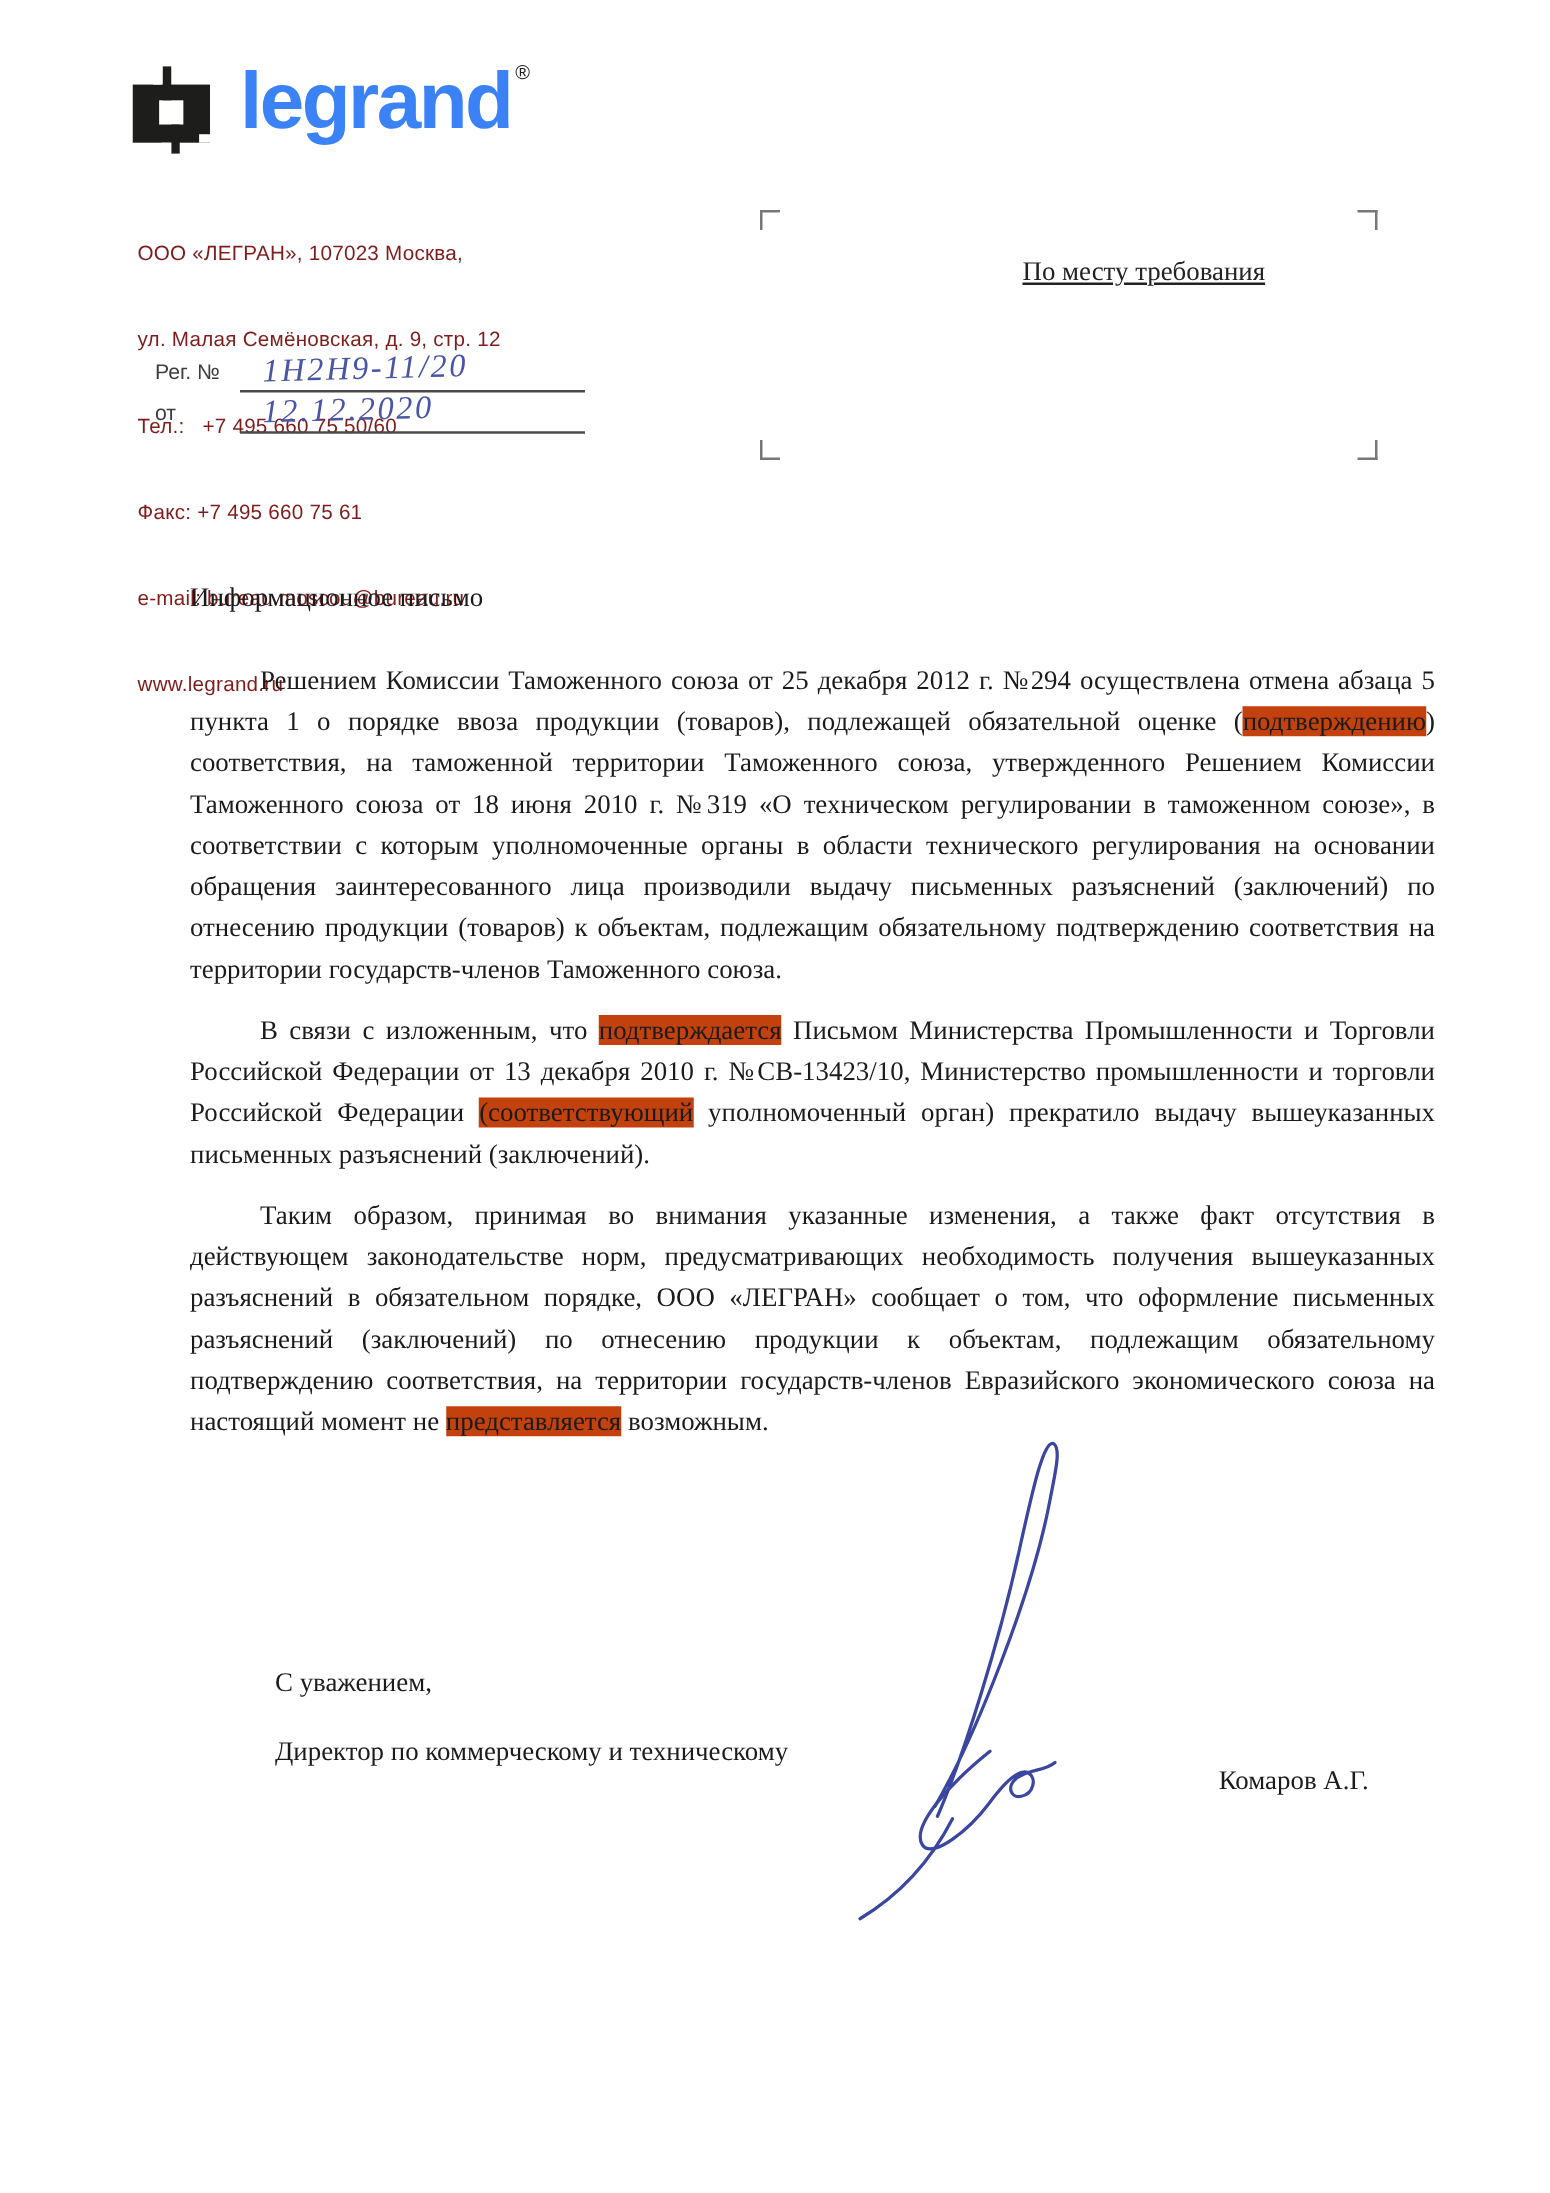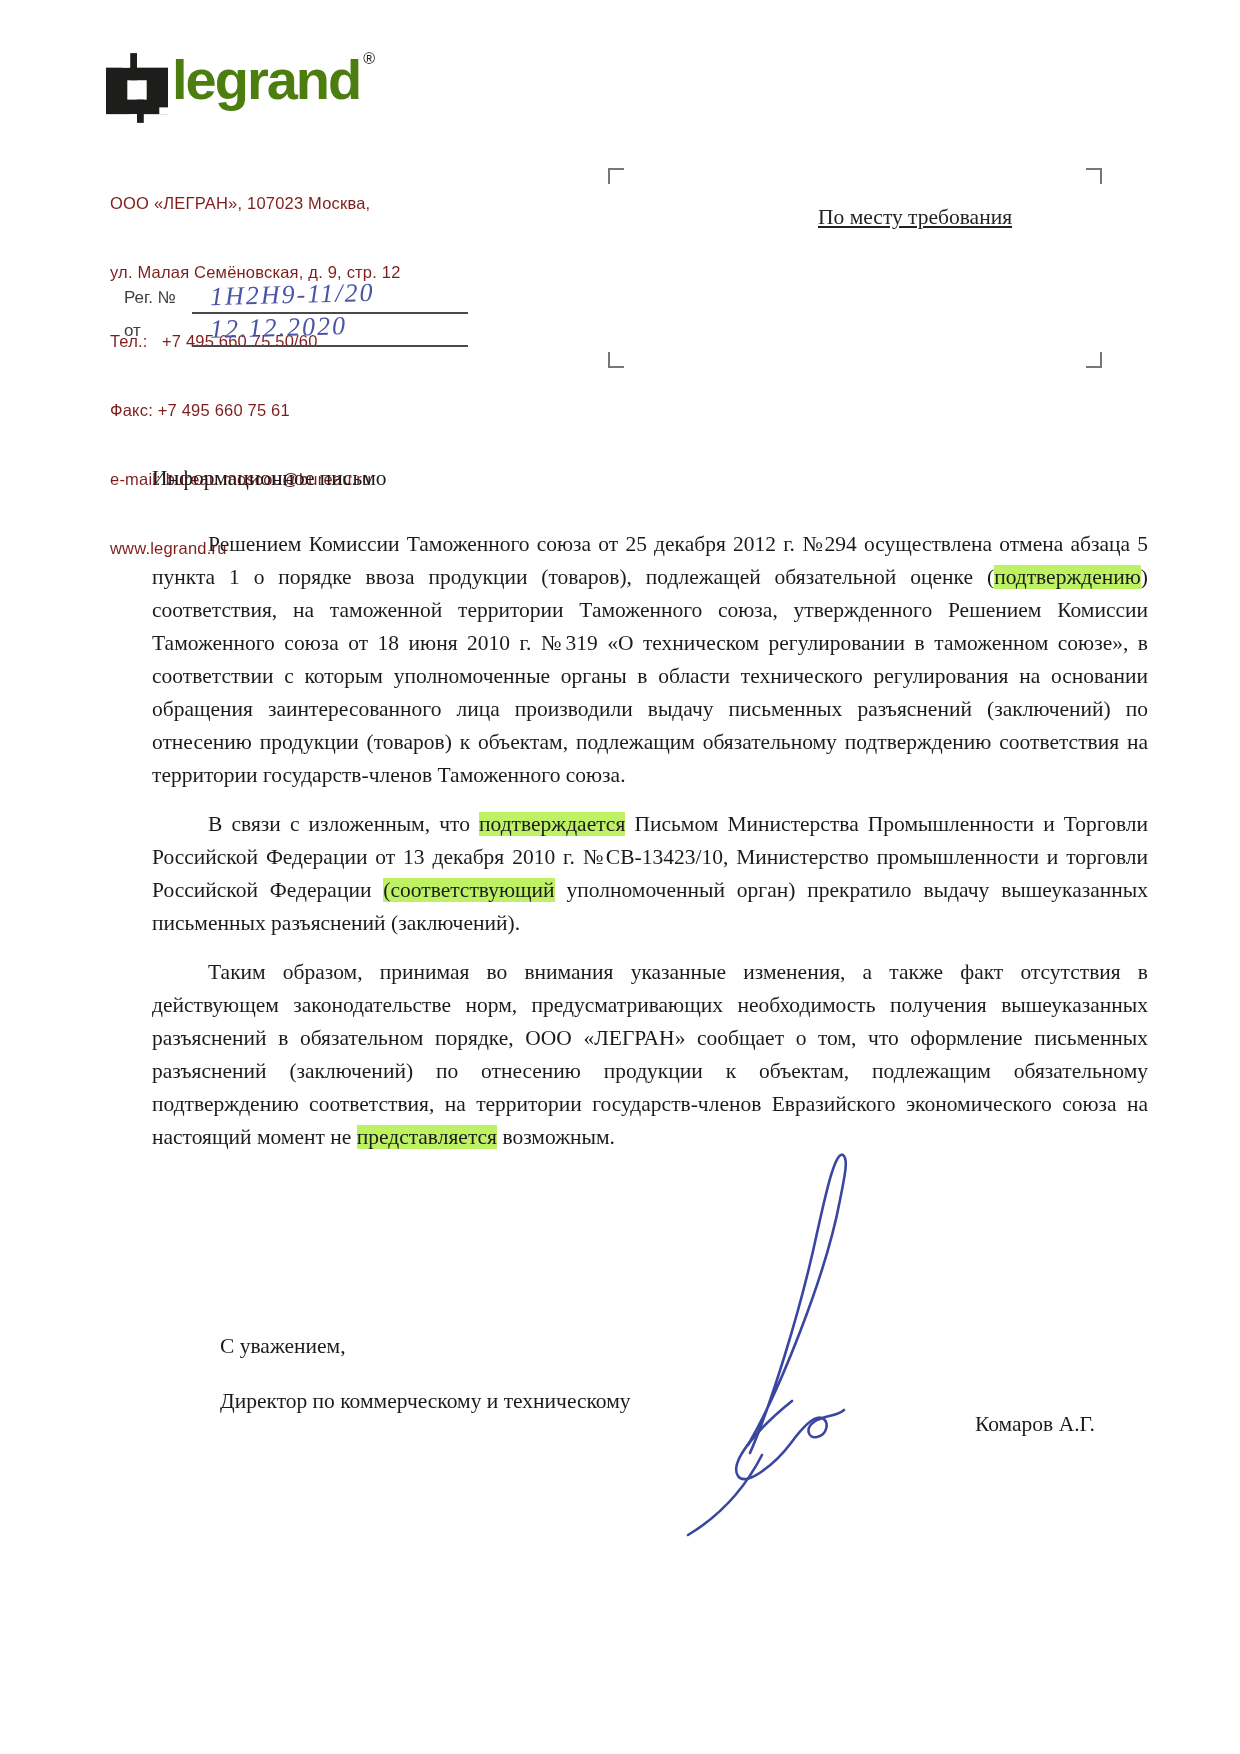--- a/index.html
+++ b/index.html
@@ -11,25 +11,25 @@
     overflow:hidden;
     font-family:"Liberation Serif","DejaVu Serif",serif;
     color:#1b1b1b;
   }
   
   .logo-row{position:absolute;left:106px;top:48px;display:flex;align-items:flex-start;}
   .logo-mark{display:block;margin-top:4px;}
   .wordmark{
     font-family:"Liberation Sans","DejaVu Sans",sans-serif;
     font-weight:bold;
-    font-size:56px;
+    font-size:64px;
     line-height:64px;
     letter-spacing:-2px;
-    color:#4d7c0f;
-    margin-left:4px;
+    color:#3b82f6;
+    margin-left:24px;
   }
   .reg-sym{
     font-family:"Liberation Sans",sans-serif;
     font-size:16px;color:#1d1d1b;margin-left:3px;margin-top:2px;
   }
   
   .contact{
     position:absolute;left:110px;top:146px;
     font-family:"Liberation Sans","DejaVu Sans",sans-serif;
     font-size:16.5px;line-height:23px;color:#7f1d1d;
@@ -57,21 +57,21 @@
   
   .title{
     position:absolute;left:152px;top:466px;width:996px;
     text-align:left;font-size:21.5px;color:#1b1b1b;
   }
   .bodytext{
     position:absolute;left:152px;top:528px;width:996px;
     font-size:21.5px;line-height:33px;text-align:justify;
   }
   .bodytext p{margin:0 0 16px 0;text-indent:56px;}
-  .shaded{background:#bef264;}
+  .shaded{background:#c2410c;}
   
   .closing{position:absolute;left:220px;top:1334px;font-size:21.5px;}
   .signer-title{position:absolute;left:220px;top:1388px;font-size:21.5px;line-height:27px;}
   .signer-name{position:absolute;left:975px;top:1412px;font-size:21.5px;}
   .signature-svg{position:absolute;left:630px;top:1145px;pointer-events:none;}
 </style>
 </head>
 <body>
 
 <div class="page">

